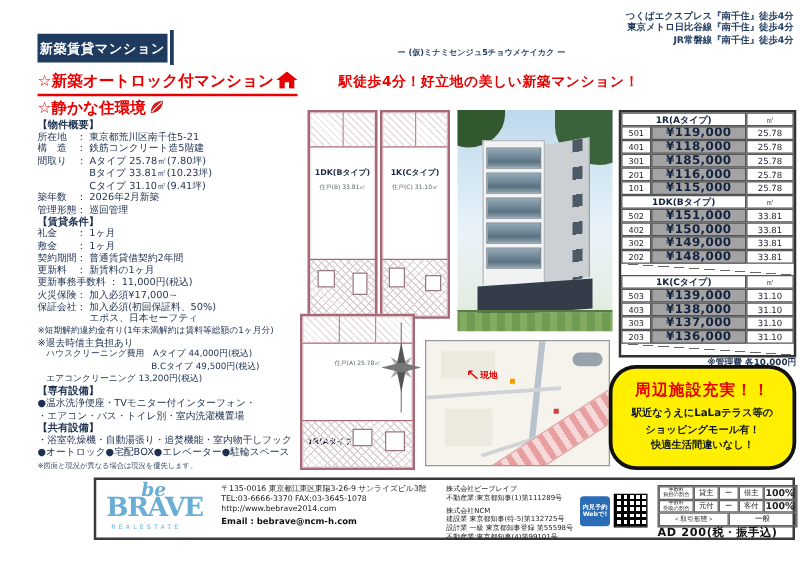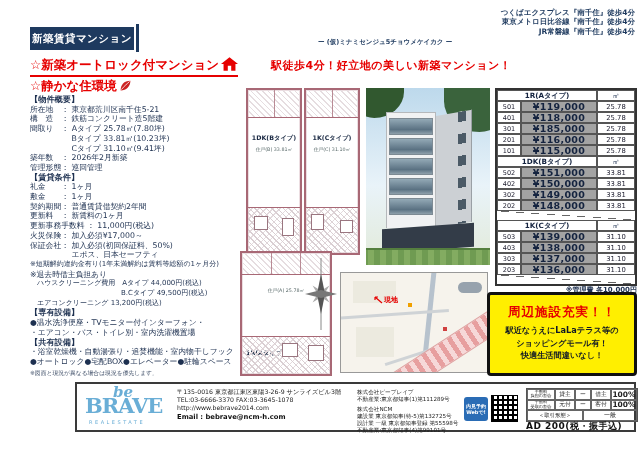--- a/index.html
+++ b/index.html
@@ -95,21 +95,21 @@
   .c{border:0.5px solid #555;display:flex;align-items:center;justify-content:center;white-space:nowrap;overflow:hidden}
   .c-room{width:24px;font-size:6.5px;color:#223}
   .c-price{width:76px;font-size:9.5px;font-weight:bold;background:#a3a3a3;color:#14233f;letter-spacing:.3px}
   .c-area{width:38px;font-size:6.8px;color:#223}
   .c-type{width:100px;font-size:7.2px;font-weight:bold;color:#14233f}
   .c-unit{width:38px;font-size:7px}
   .pnote{left:495px;top:285px;width:142px;text-align:right;font-size:7px;font-weight:bold;color:#1d3050}
 
   
   .ybox{left:487px;top:292px;width:150px;height:84px;background:#ffef00;border:3px solid #111;
-        border-radius:4px;text-align:center;padding-top:9px}
+        border-radius:22px;text-align:center;padding-top:9px}
   .y1{font-size:12.5px;font-weight:bold;color:#e60000;letter-spacing:1px}
   .y2{font-size:8.2px;font-weight:bold;color:#101826;line-height:12.5px;margin-top:3px}
 
   
   .footer{left:75px;top:382px;width:561px;height:50px;border:2px solid #3a3a3a;background:#fff}
   .flogo{position:absolute;left:6px;top:2px;width:88px;height:44px;color:#6aaed6}
   .lg-script{position:absolute;left:30px;top:-3px;font-family:"DejaVu Serif",serif;font-style:italic;
              font-size:15px;font-weight:bold}
   .lg-name{position:absolute;left:2px;top:7px;font-family:"DejaVu Serif",serif;font-size:21px;
            font-weight:bold;letter-spacing:-1px}

